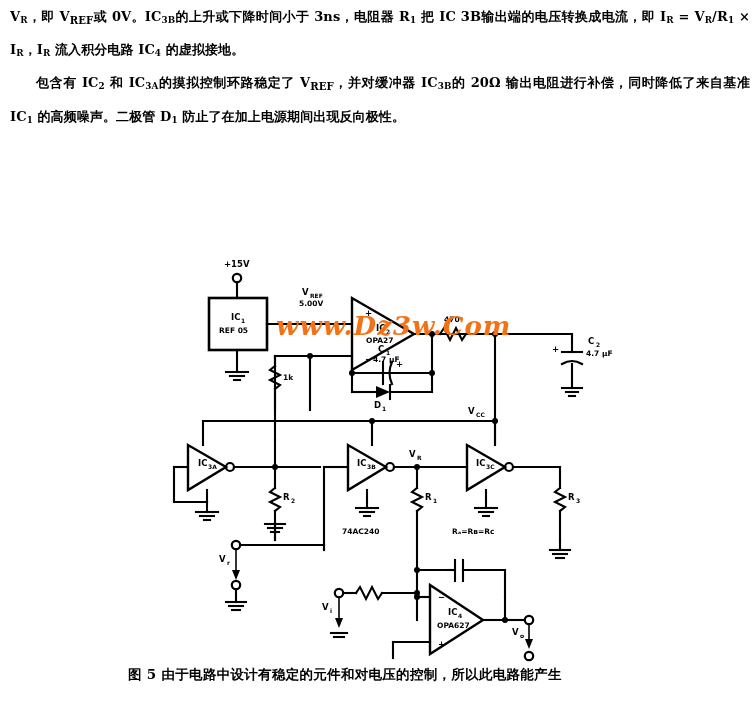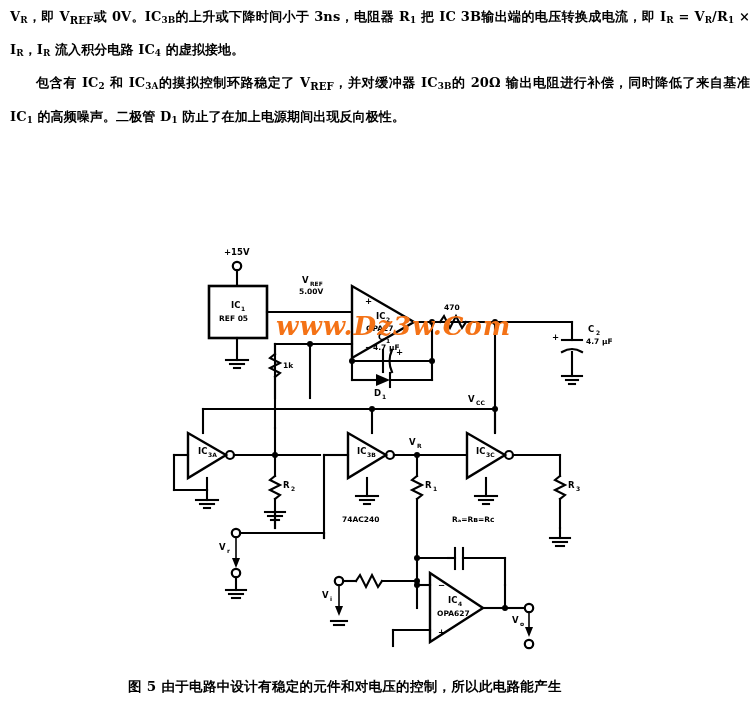--- a/index.html
+++ b/index.html
@@ -44,27 +44,26 @@
   .caption {
     position: absolute;
     left: 128px;
     top: 666px;
     width: 600px;
     font-family: "DejaVu Serif", "Liberation Serif", serif;
     font-size: 13.5px;
     font-weight: 700;
     letter-spacing: 0.3px;
     color: #000;
-    margin-top: 12px;
   }
   
   #schematic {
     position: absolute;
     left: 0px;
-    top: 228px;
+    top: 240px;
     width: 756px;
     height: 430px;
   }
   #schematic svg { display: block; }
   .wm {
     position: absolute;
     left: 276px;
     top: 311px;
     font-family: "DejaVu Serif", "Liberation Serif", serif;
     font-style: italic;

